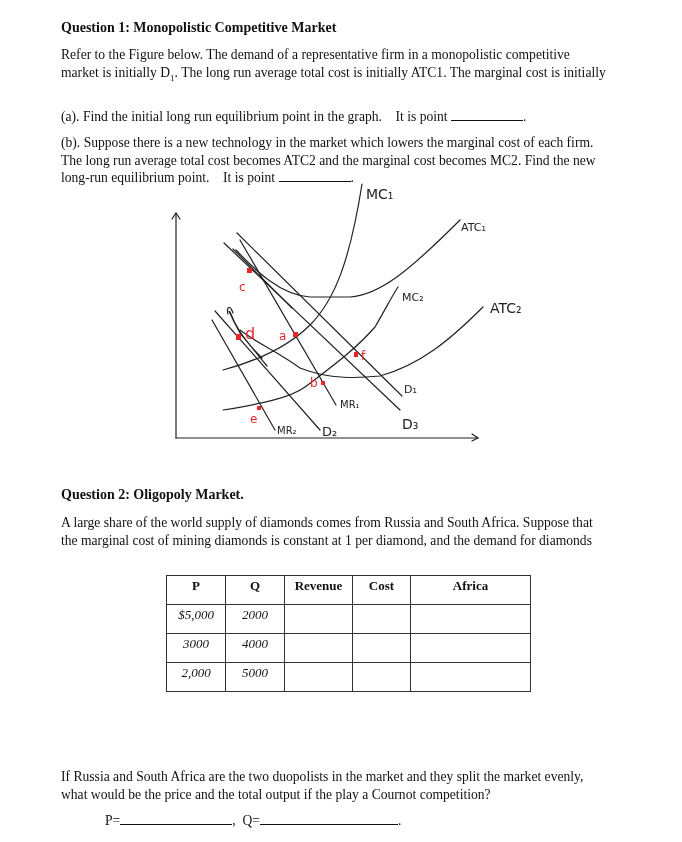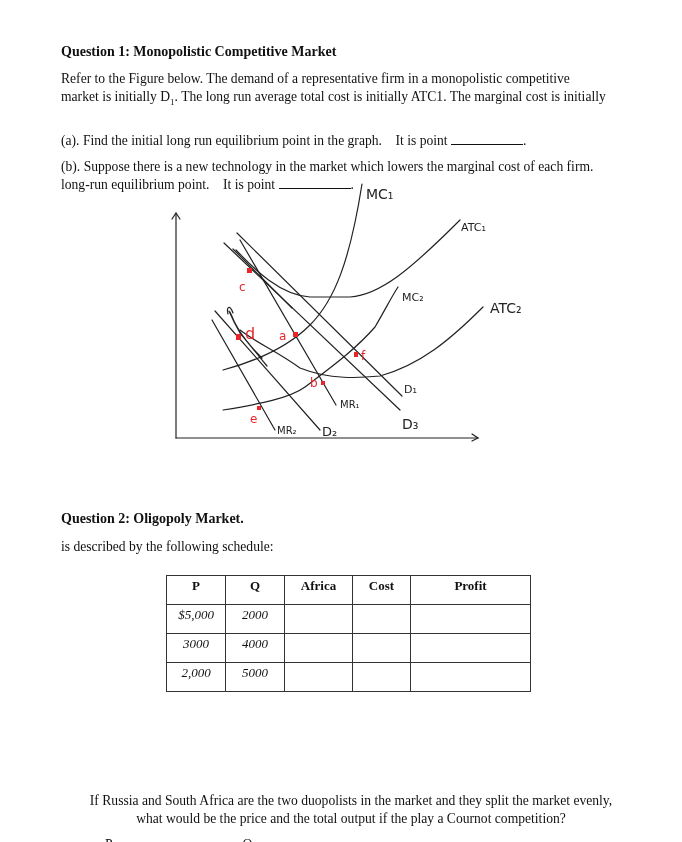--- a/index.html
+++ b/index.html
@@ -1,27 +1,27 @@
 <!DOCTYPE html>
 <html><head>
 <meta charset="utf-8">
 <style>
   html, body { margin: 0; padding: 0; background: #ffffff; }
   body { width: 682px; height: 842px; position: relative; overflow: hidden;
          font-family: "Liberation Serif", "DejaVu Serif", serif; color: #111; }
-  .txt { position: absolute; left: 61px; width: 580px; font-size: 13.6px; line-height: 17.5px; margin-top: 24px; }
+  .txt { position: absolute; left: 61px; width: 580px; font-size: 13.6px; line-height: 17.5px; }
   .h { font-weight: bold; font-size: 14px; }
   .blank { display: inline-block; border-bottom: 1px solid #111; height: 12px; vertical-align: baseline; }
   #q1-title { top: 19px; }
   #q1-body { top: 46px; font-family: Liberation Serif, serif; }
   #qa { top: 108px; }
   #qb { top: 134px; }
   #q2-title { top: 486px; }
   #q2-body { top: 514px; }
-  #q2-question { top: 768px; text-align: center; }
+  #q2-question { top: 768px; }
   #answers { top: 812px; left: 105px; }
   svg#graph { position: absolute; left: 0; top: 0; }
   .hw { font-family: "DejaVu Sans", sans-serif; }
   table#schedule { position: absolute; left: 166px; top: 575px; border-collapse: collapse;
                    font-size: 13px; }
   table#schedule td, table#schedule th { border: 1.3px solid #333; padding: 0; height: 26px;
        vertical-align: top; padding-top: 2px; }
   table#schedule th { font-weight: bold; text-align: center; }
   table#schedule td { text-align: center; font-style: italic; }
 </style>
@@ -33,20 +33,21 @@
   <div>Refer to the Figure below. The demand of a representative firm in a monopolistic competitive</div>
   <div><span>market is initially D</span><sub style="font-size:9px">1</sub><span>. The long run average total cost is initially ATC1. The marginal cost is initially</span></div>
 </div>
 <div class="txt" id="qa">
   <span>(a). Find the initial long run equilibrium point in the graph.</span>
   &nbsp;&nbsp;&nbsp;<span>It is point</span>
   <span class="blank" style="width:72px"></span>.
 </div>
 <div class="txt" id="qb">
   <div>(b). Suppose there is a new technology in the market which lowers the marginal cost of each firm.</div>
+  <div>The long run average total cost becomes ATC2 and the marginal cost becomes MC2. Find the new</div>
   <div><span>long-run equilibrium point.</span>&nbsp;&nbsp;&nbsp;&nbsp;<span>It is point</span>
   <span class="blank" style="width:72px"></span>.</div>
 </div>
 
 <svg id="graph" width="682" height="480">
   <g fill="none" stroke="#222" stroke-width="1.2" stroke-linecap="round">
 
     <path d="M176 438 L176 213"></path>
     <path d="M172 219 L176 213 L180 219"></path>
     <path d="M176 438 L478 438"></path>
@@ -100,31 +101,32 @@
     <text x="404" y="393">D₁</text>
     <text x="402" y="429" font-size="14">D₃</text>
     <text x="340" y="408" font-size="10">MR₁</text>
     <text x="277" y="434" font-size="10">MR₂</text>
     <text x="322" y="436" font-size="13">D₂</text>
   </g>
 </svg>
 
 <div class="txt h" id="q2-title">Question 2: Oligopoly Market.</div>
 <div class="txt" id="q2-body">
-  <div>is described by the following schedule:</div>
+  <div>A large share of the world supply of diamonds comes from Russia and South Africa. Suppose that</div>
+  <div>the marginal cost of mining diamonds is constant at 1 per diamond, and the demand for diamonds</div>
 </div>
 
 <table id="schedule">
   <thead>
     <tr>
       <th style="width:58px">P</th>
       <th style="width:58px">Q</th>
-      <th style="width:67px">Africa</th>
+      <th style="width:67px">Revenue</th>
       <th style="width:57px">Cost</th>
-      <th style="width:119px">Profit</th>
+      <th style="width:119px">Africa</th>
     </tr>
   </thead>
   <tbody>
     <tr>
       <td>$5,000</td>
       <td>2000</td>
       <td></td>
       <td></td>
       <td></td>
     </tr>

